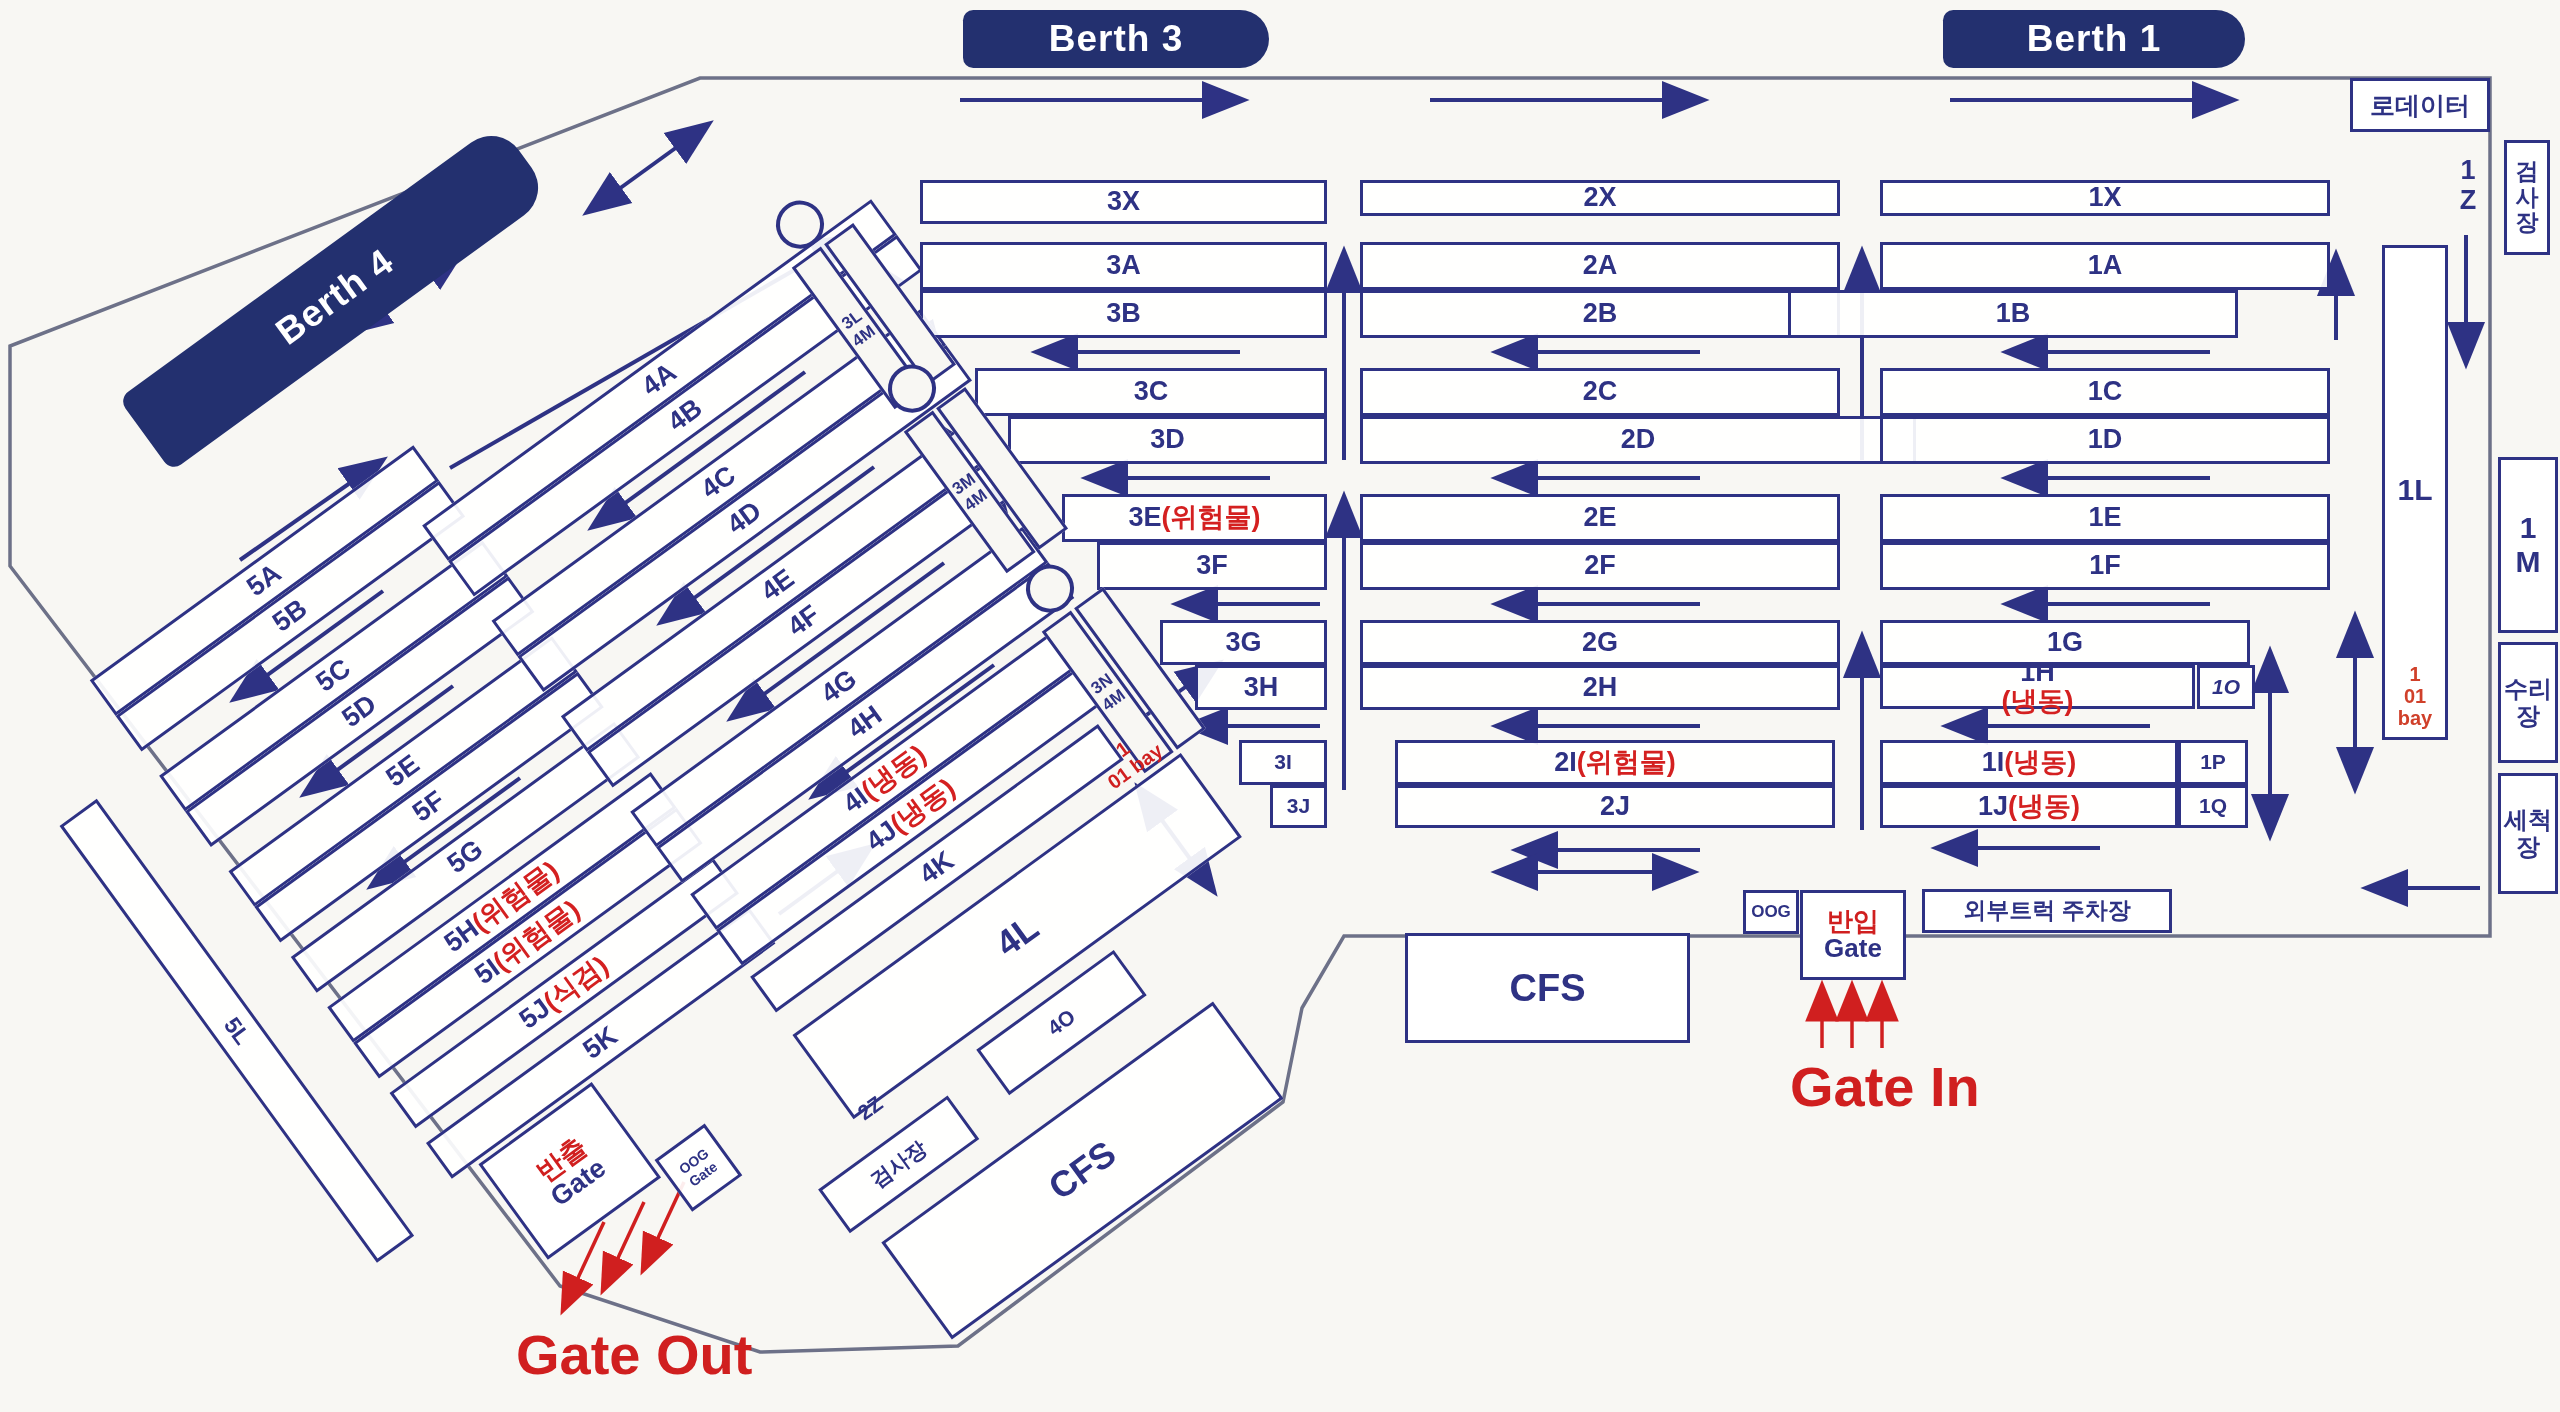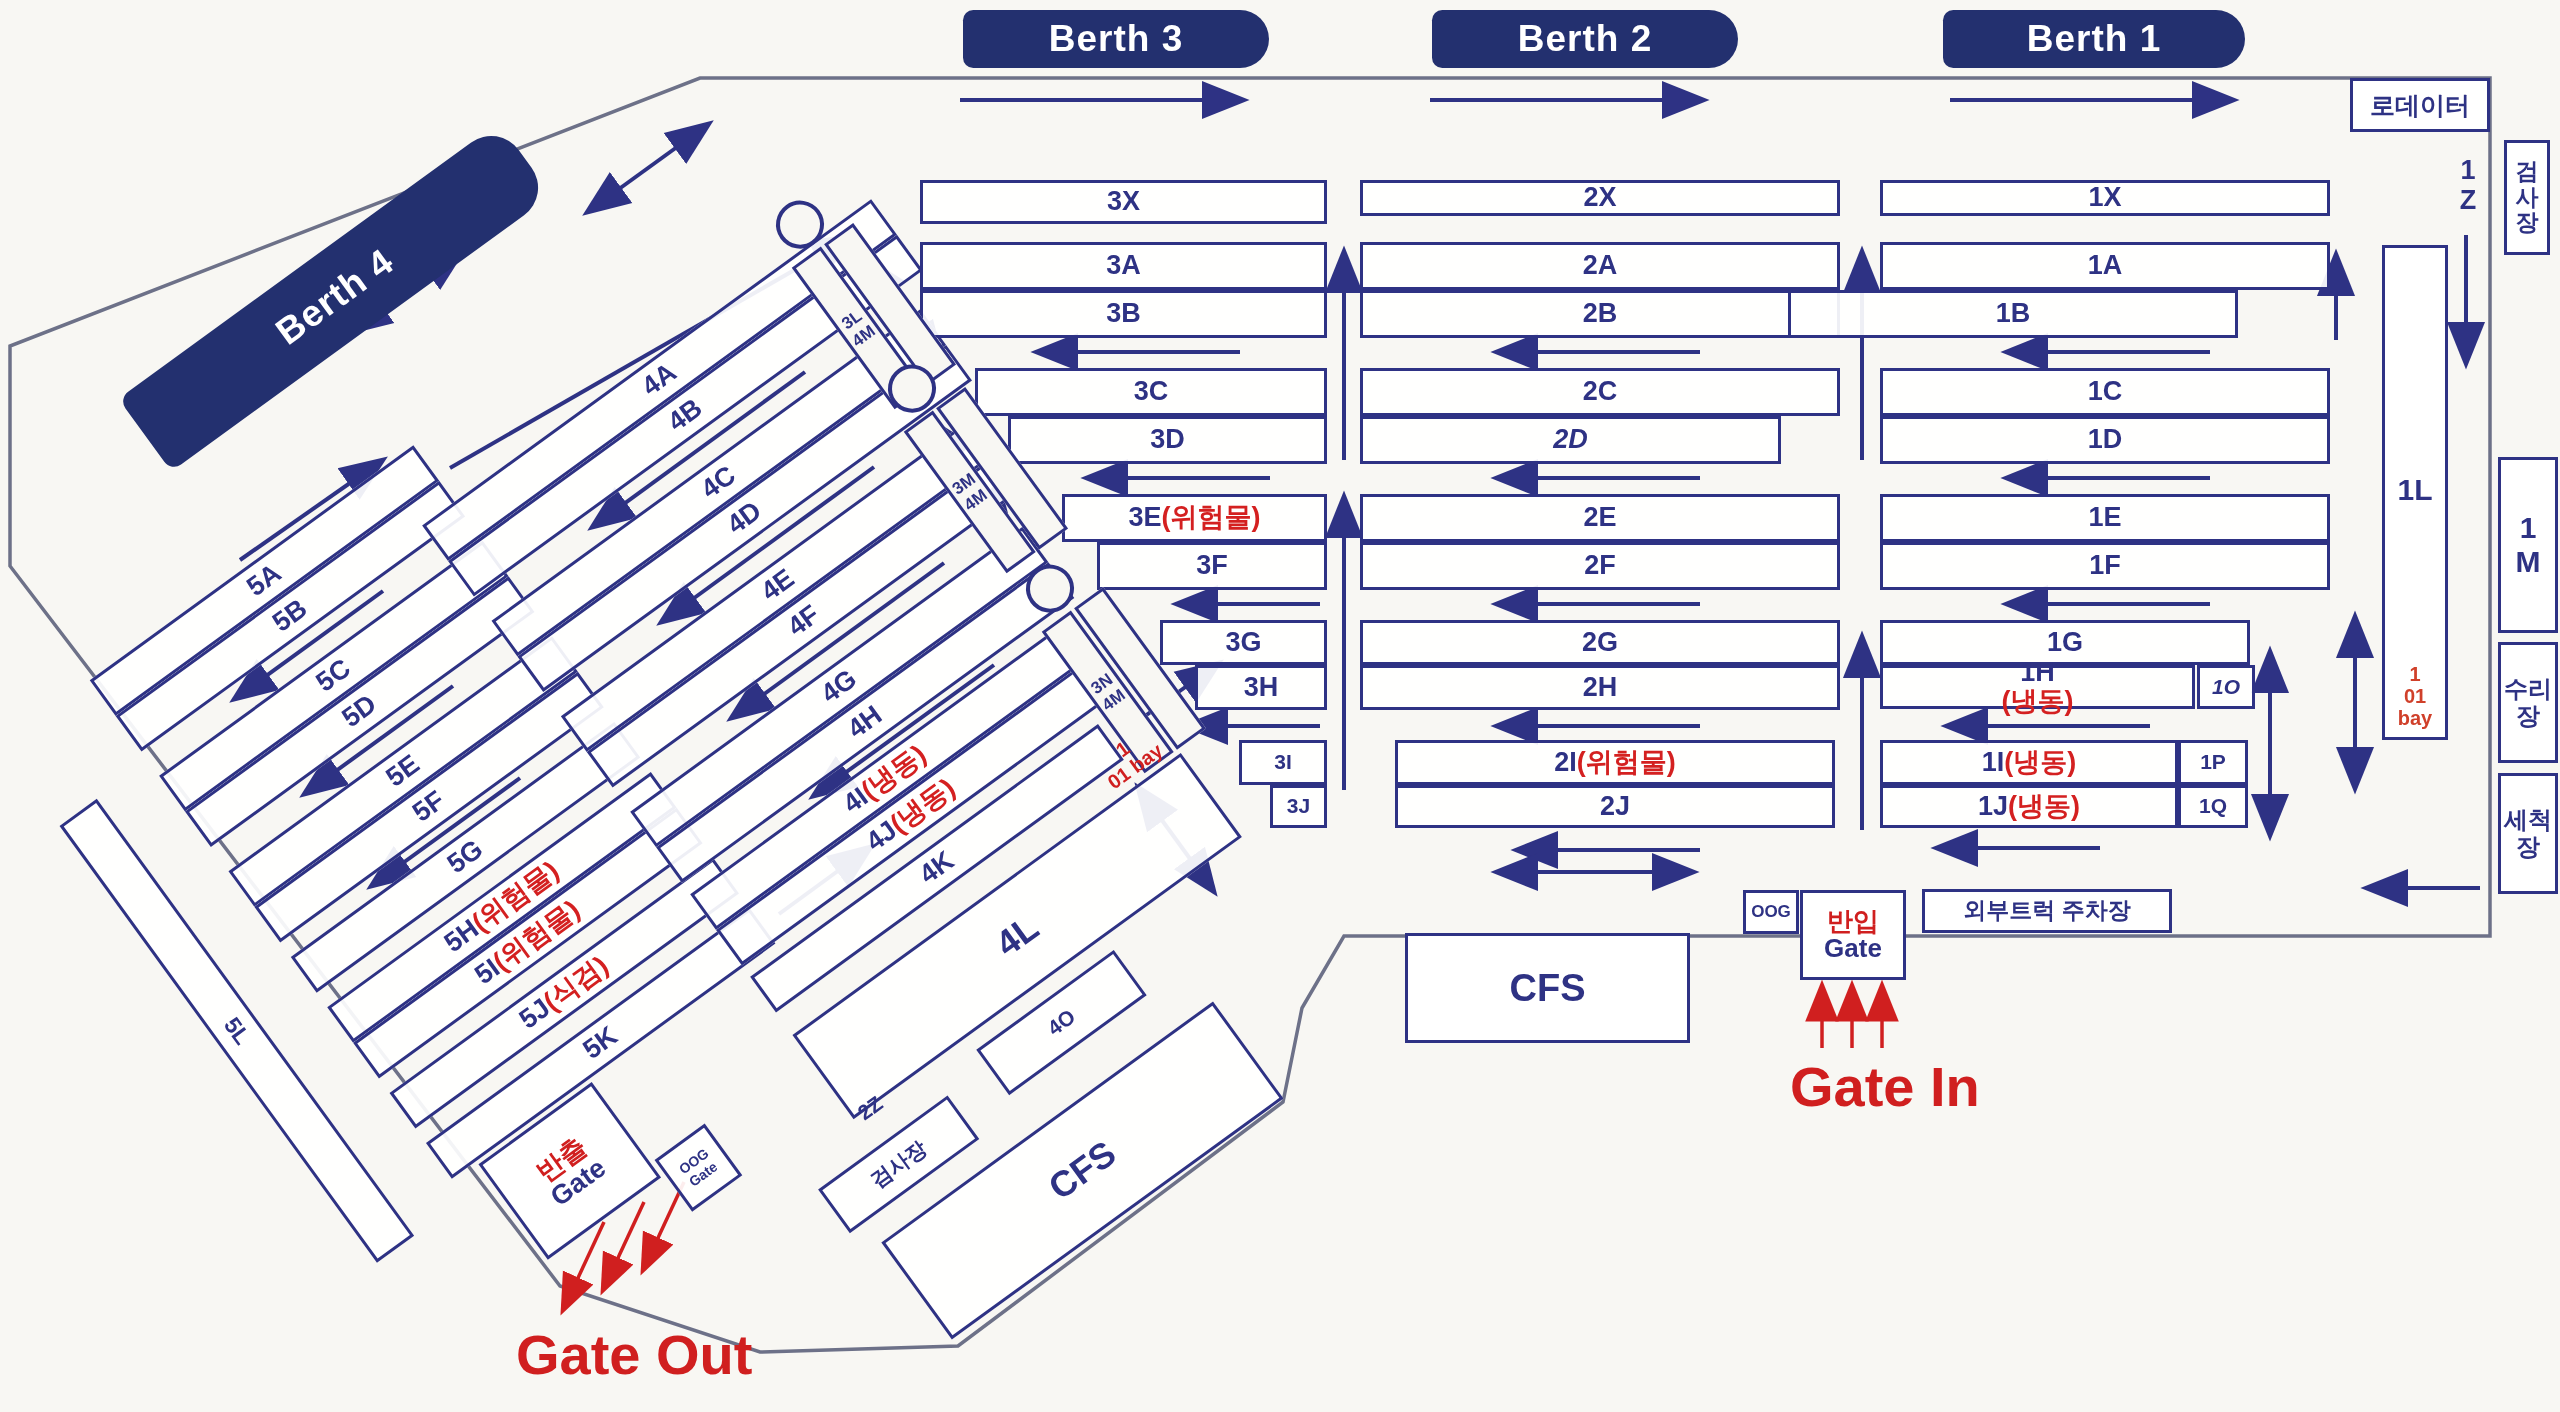--- a/index.html
+++ b/index.html
@@ -108,41 +108,40 @@
         <line x1="1822" y1="1048" x2="1822" y2="988" stroke="#d01f1f" stroke-width="3.5" marker-end="url(#ahr)"></line>
         <line x1="1852" y1="1048" x2="1852" y2="988" stroke="#d01f1f" stroke-width="3.5" marker-end="url(#ahr)"></line>
         <line x1="1882" y1="1048" x2="1882" y2="988" stroke="#d01f1f" stroke-width="3.5" marker-end="url(#ahr)"></line>
         <line x1="604" y1="1222" x2="564" y2="1308" stroke="#d01f1f" stroke-width="3.5" marker-end="url(#ahr)"></line>
         <line x1="644" y1="1202" x2="604" y2="1288" stroke="#d01f1f" stroke-width="3.5" marker-end="url(#ahr)"></line>
         <line x1="684" y1="1182" x2="644" y2="1268" stroke="#d01f1f" stroke-width="3.5" marker-end="url(#ahr)"></line>
       </g>
   </svg>
 
   <div class="pill" style="left:963px;top:10px;width:306px;height:58px">Berth 3</div>
-  <div class="pill" style="left:1432px;top:10px;width:306px;height:58px">Berth 2</div>
   <div class="pill" style="left:1943px;top:10px;width:302px;height:58px">Berth 1</div>
   <div class="pill" style="left:100px;top:252px;width:470px;height:90px;transform:rotate(-36deg)">Berth 4</div>
 
   <div id="grid-layer">
       <div class="blk" style="left: 920px; top: 180px; width: 407px; height: 44px;"><span class="lab">3X</span></div>
       <div class="blk" style="left: 920px; top: 242px; width: 407px; height: 48px;"><span class="lab">3A</span></div>
       <div class="blk" style="left: 920px; top: 290px; width: 407px; height: 48px;"><span class="lab">3B</span></div>
       <div class="blk" style="left: 975px; top: 368px; width: 352px; height: 48px;"><span class="lab">3C</span></div>
       <div class="blk" style="left: 1008px; top: 416px; width: 319px; height: 48px;"><span class="lab">3D</span></div>
       <div class="blk" style="left: 1062px; top: 494px; width: 265px; height: 48px;"><span class="lab">3E</span><span class="red-suffix">(위험물)</span></div>
       <div class="blk" style="left: 1097px; top: 542px; width: 230px; height: 48px;"><span class="lab">3F</span></div>
       <div class="blk" style="left: 1160px; top: 620px; width: 167px; height: 45px;"><span class="lab">3G</span></div>
       <div class="blk" style="left: 1195px; top: 665px; width: 132px; height: 45px;"><span class="lab">3H</span></div>
       <div class="blk sm" style="left: 1239px; top: 740px; width: 88px; height: 45px;"><span class="lab">3I</span></div>
       <div class="blk sm" style="left: 1270px; top: 785px; width: 57px; height: 43px;"><span class="lab">3J</span></div>
       <div class="blk" style="left: 1360px; top: 180px; width: 480px; height: 36px;"><span class="lab">2X</span></div>
       <div class="blk" style="left: 1360px; top: 242px; width: 480px; height: 48px;"><span class="lab">2A</span></div>
       <div class="blk" style="left: 1360px; top: 290px; width: 480px; height: 48px;"><span class="lab">2B</span></div>
       <div class="blk" style="left: 1360px; top: 368px; width: 480px; height: 48px;"><span class="lab">2C</span></div>
-      <div class="blk" style="left: 1360px; top: 416px; width: 421px; height: 48px; font-style: italic;"><span class="lab">2D</span></div>
+      <div class="blk" style="left: 1360px; top: 416px; width: 556px; height: 48px;"><span class="lab">2D</span></div>
       <div class="blk" style="left: 1360px; top: 494px; width: 480px; height: 48px;"><span class="lab">2E</span></div>
       <div class="blk" style="left: 1360px; top: 542px; width: 480px; height: 48px;"><span class="lab">2F</span></div>
       <div class="blk" style="left: 1360px; top: 620px; width: 480px; height: 45px;"><span class="lab">2G</span></div>
       <div class="blk" style="left: 1360px; top: 665px; width: 480px; height: 45px;"><span class="lab">2H</span></div>
       <div class="blk" style="left: 1395px; top: 740px; width: 440px; height: 45px;"><span class="lab">2I</span><span class="red-suffix">(위험물)</span></div>
       <div class="blk" style="left: 1395px; top: 785px; width: 440px; height: 43px;"><span class="lab">2J</span></div>
       <div class="blk" style="left: 1880px; top: 180px; width: 450px; height: 36px;"><span class="lab">1X</span></div>
       <div class="blk" style="left: 1880px; top: 242px; width: 450px; height: 48px;"><span class="lab">1A</span></div>
       <div class="blk" style="left: 1788px; top: 290px; width: 450px; height: 48px;"><span class="lab">1B</span></div>
       <div class="blk" style="left: 1880px; top: 368px; width: 450px; height: 48px;"><span class="lab">1C</span></div>

